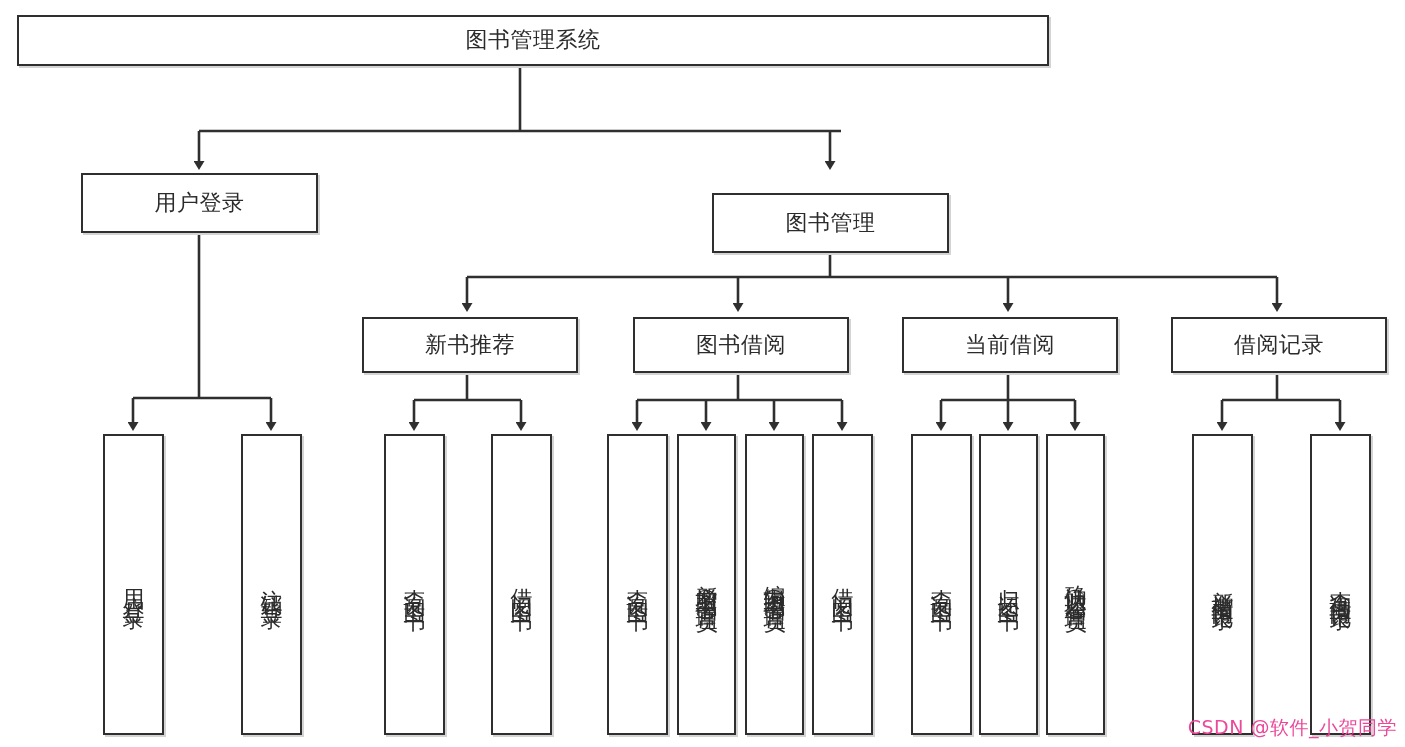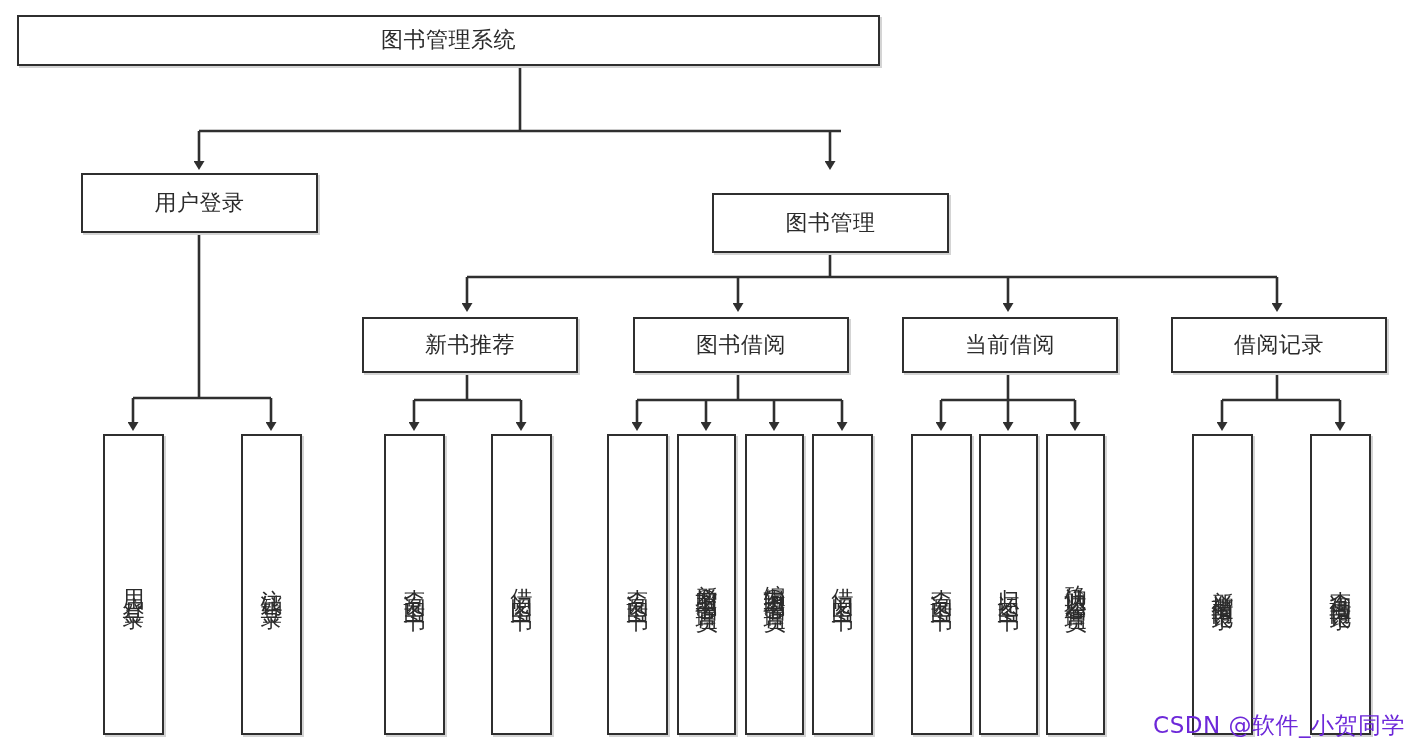--- a/index.html
+++ b/index.html
@@ -47,24 +47,24 @@
     font-size: 22px;
     letter-spacing: 7px;
     line-height: 1;
     white-space: nowrap;
   }
   .node-v.narrow {
     letter-spacing: 4px;
   }
   .watermark {
     position: absolute;
-    right: 0;
+    right: 8px;
     bottom: 6px;
-    font-size: 23px;
-    color: #6d28d9;
+    font-size: 19px;
+    color: #ec4899;
     white-space: nowrap;
     letter-spacing: 0.5px;
   }
 </style>
 </head>
 <body>
 
 <div id="canvas">
 
   <svg class="diagram" viewBox="0 0 1405 747" xmlns="http://www.w3.org/2000/svg">
@@ -110,21 +110,21 @@
       <path d="M1008,400 L1008,423" marker-end="url(#arrow)"></path>
       <path d="M1075,400 L1075,423" marker-end="url(#arrow)"></path>
 
       <path d="M1277,374 L1277,400"></path>
       <path d="M1222,400 L1340,400"></path>
       <path d="M1222,400 L1222,423" marker-end="url(#arrow)"></path>
       <path d="M1340,400 L1340,423" marker-end="url(#arrow)"></path>
     </g>
   </svg>
 
-  <div class="node-box node-h" style="left:17px; top:15px; width:863px; height:51px;">
+  <div class="node-box node-h" style="left:17px; top:15px; width:1032px; height:51px;">
     <span>图书管理系统</span>
   </div>
 
   <div class="node-box node-h" style="left:81px; top:173px; width:237px; height:60px;">
     <span>用户登录</span>
   </div>
   <div class="node-box node-h" style="left:712px; top:173px; width:237px; height:60px;margin-top:20px;">
     <span>图书管理</span>
   </div>
 

